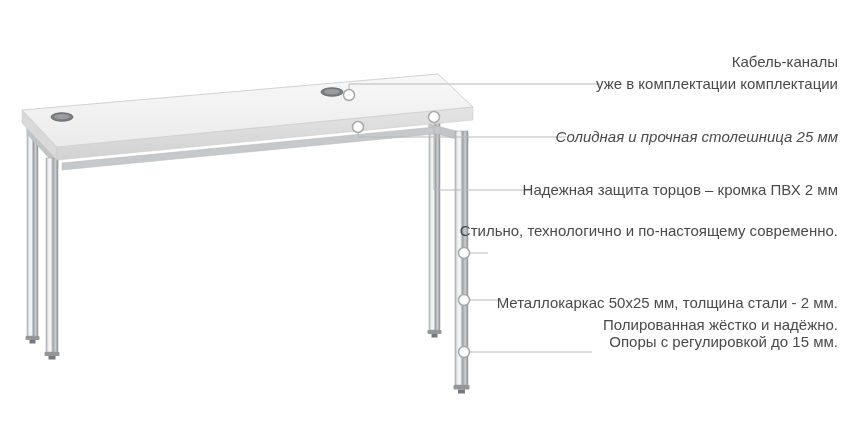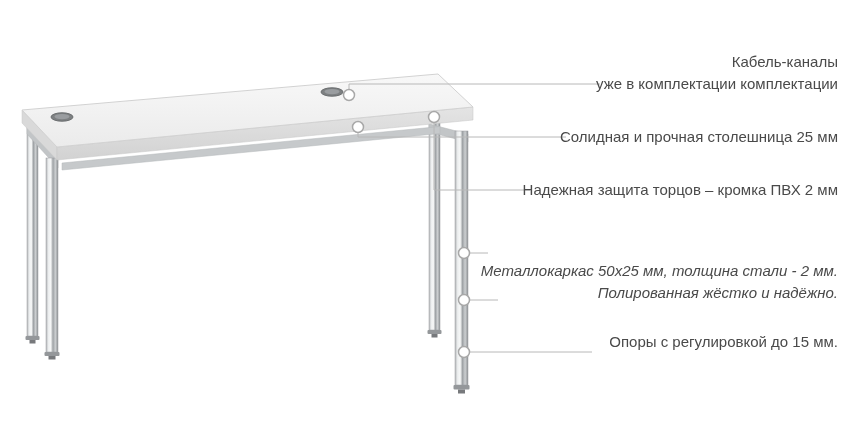--- a/index.html
+++ b/index.html
@@ -19,24 +19,24 @@
   .callout {
     position: absolute;
     right: 9px;
     text-align: right;
     font-size: 15px;
     line-height: 22px;
     color: #4a4a4a;
     white-space: nowrap;
   }
   .callout-1 { top: 51px; }
-  .callout-2 { top: 126px; }
+  .callout-2 { top: 126px; font-style: italic; }
   .callout-3 { top: 179px; }
   .callout-4 { top: 220px; }
-  .callout-5 { top: 260px; font-style: italic; }
+  .callout-5 { top: 292px; }
   .callout-6 { top: 331px; margin-left: 42px; }
 </style>
 </head>
 <body>
 
 <div class="screen">
 
   <svg class="illustration" viewBox="0 0 847 428">
     <defs>
       <linearGradient id="legGrad" x1="0" y1="0" x2="1" y2="0">
@@ -123,20 +123,21 @@
 
   <div class="callout callout-2">
     <div>Солидная и прочная столешница 25 мм</div>
   </div>
 
   <div class="callout callout-3">
     <div>Надежная защита торцов – кромка ПВХ 2 мм</div>
   </div>
 
   <div class="callout callout-4">
+    <div>Стильно, технологично и по-настоящему современно.</div>
   </div>
 
   <div class="callout callout-5">
     <div>Металлокаркас 50х25 мм, толщина стали - 2 мм.</div>
     <div>Полированная жёстко и надёжно.</div>
   </div>
 
   <div class="callout callout-6">
     <div>Опоры с регулировкой до 15 мм.</div>
   </div>

